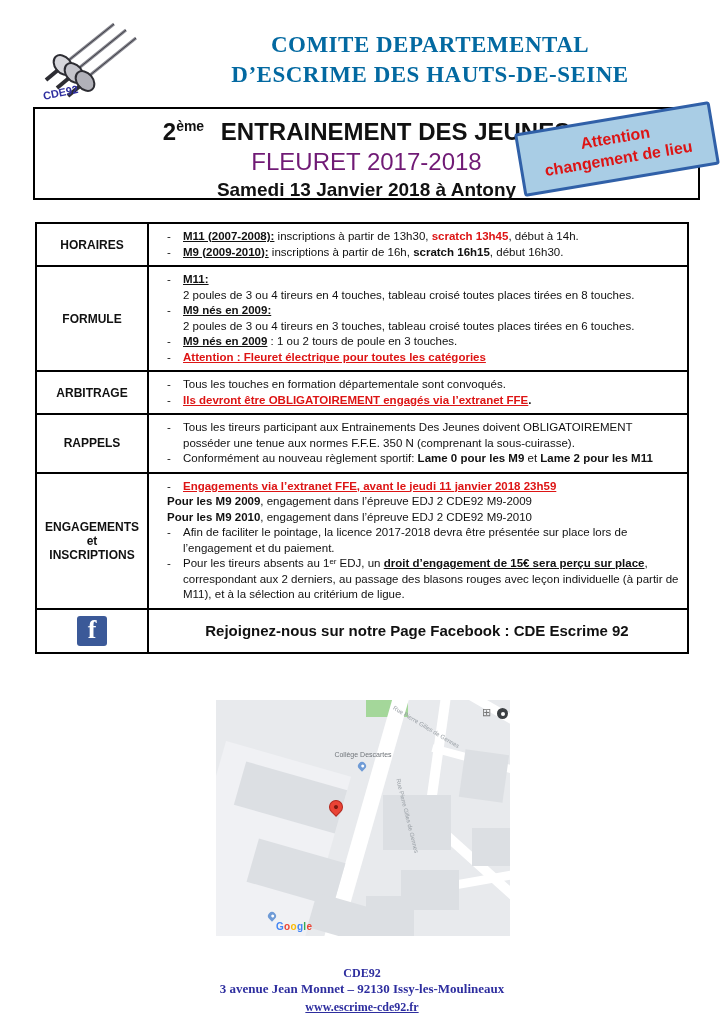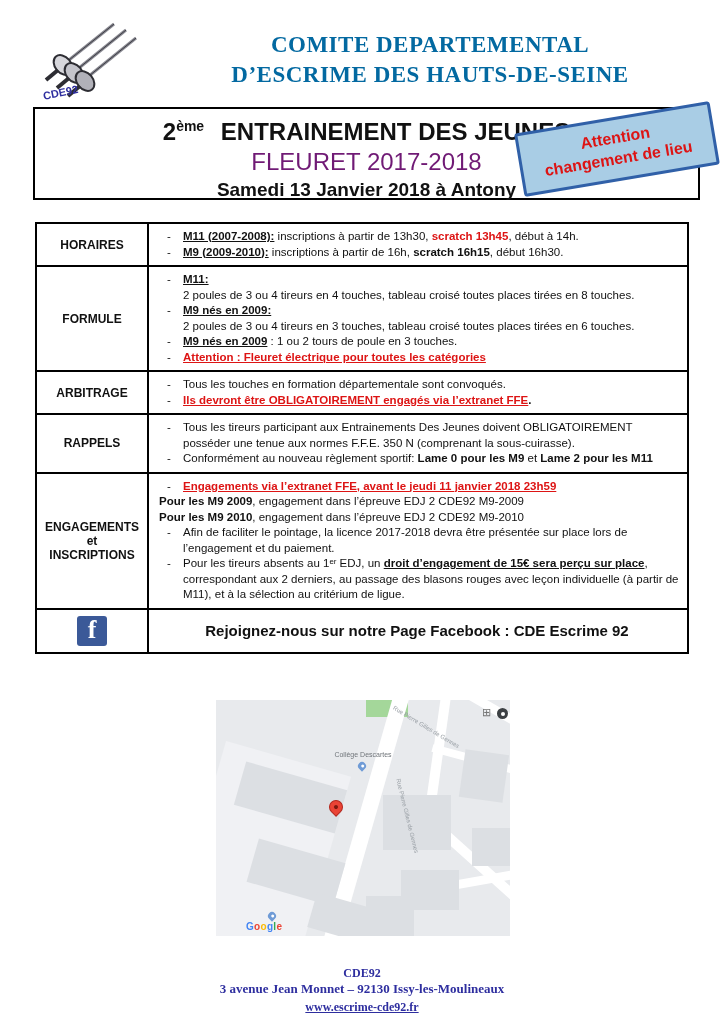--- a/index.html
+++ b/index.html
@@ -32,21 +32,21 @@
   .trow { display:flex; border-top:2px solid #000; }
   .trow:first-child { border-top:none; }
   .lcell { width:112px; border-right:2px solid #000; display:flex; flex-direction:column;
     align-items:center; justify-content:center; text-align:center;
     font-weight:bold; font-size:12px; color:#111; padding:2px; }
   .rcell { flex:1; padding:5px 8px 5px 6px; font-size:11.5px; line-height:15.5px; color:#111;
     display:flex; flex-direction:column; justify-content:center; }
   .li { position:relative; padding-left:28px; }
   .li::before { content:"-"; position:absolute; left:12px; top:0; }
   .cont { padding-left:28px; }
-  .noind { padding-left:4px; }
+  .noind { padding-left:4px;margin-left:8px; }
   .b { font-weight:bold; }
   .bu { font-weight:bold; text-decoration:underline; }
   .u { text-decoration:underline;font-weight:bold; }
   .red { color:#dd1414; font-weight:bold; }
   .redu { color:#dd1414; font-weight:bold; text-decoration:underline; }
   .center-cell { text-align:center; }
   #fb-row .rcell { align-items:center; font-size:15px; font-weight:bold; }
   #fb-icon { width:30px; height:30px; background:#3b5998; border-radius:3px; color:#fff;
     font-family:"Liberation Serif", serif; font-weight:bold; font-size:26px; line-height:28px;
     text-align:center; margin:4px 0; }
@@ -61,21 +61,21 @@
   .mlabel { position:absolute; color:#70757a; font-size:7px; line-height:8px; white-space:nowrap; }
   .mstreet { position:absolute; color:#9aa0a6; font-size:6px; white-space:nowrap; }
   #red-pin { position:absolute; width:14px; height:14px; background:#ea4335; border:1px solid #b3271e;
     border-radius:50% 50% 50% 0; transform:rotate(-45deg); }
   #red-pin::after { content:""; position:absolute; left:4px; top:4px; width:4px; height:4px;
     background:#7c1910; border-radius:50%; }
   .bluepin { position:absolute; width:8px; height:8px; background:#6f9bd6; border-radius:50% 50% 50% 0;
     transform:rotate(-45deg); }
   .bluepin::after { content:""; position:absolute; left:2.5px; top:2.5px; width:3px; height:3px;
     background:#fff; border-radius:50%; }
-  #google-logo { position:absolute; left:30px; top:221px; font-size:10px; font-weight:bold; letter-spacing:0.3px; }
+  #google-logo { position:absolute; left:60px; top:221px; font-size:10px; font-weight:bold; letter-spacing:0.3px; }
   .gl0{color:#4285F4}.gl1{color:#EA4335}.gl2{color:#FBBC05}.gl3{color:#4285F4}.gl4{color:#34A853}.gl5{color:#EA4335}
   #grid-icon { position:absolute; left:266px; top:6px; color:#757575; font-size:11px; }
   #map-control { position:absolute; left:281px; top:8px; width:11px; height:11px; background:#3c4043;
     border-radius:50%; }
   #map-control::after { content:""; position:absolute; left:3.5px; top:3.5px; width:4px; height:4px;
     background:#fff; border-radius:50%; }
 
   
   #footer { position:absolute; left:0; top:966px; width:724px; text-align:center;
     font-family:"Liberation Serif", serif; font-weight:bold; color:#2e2e9f; }

